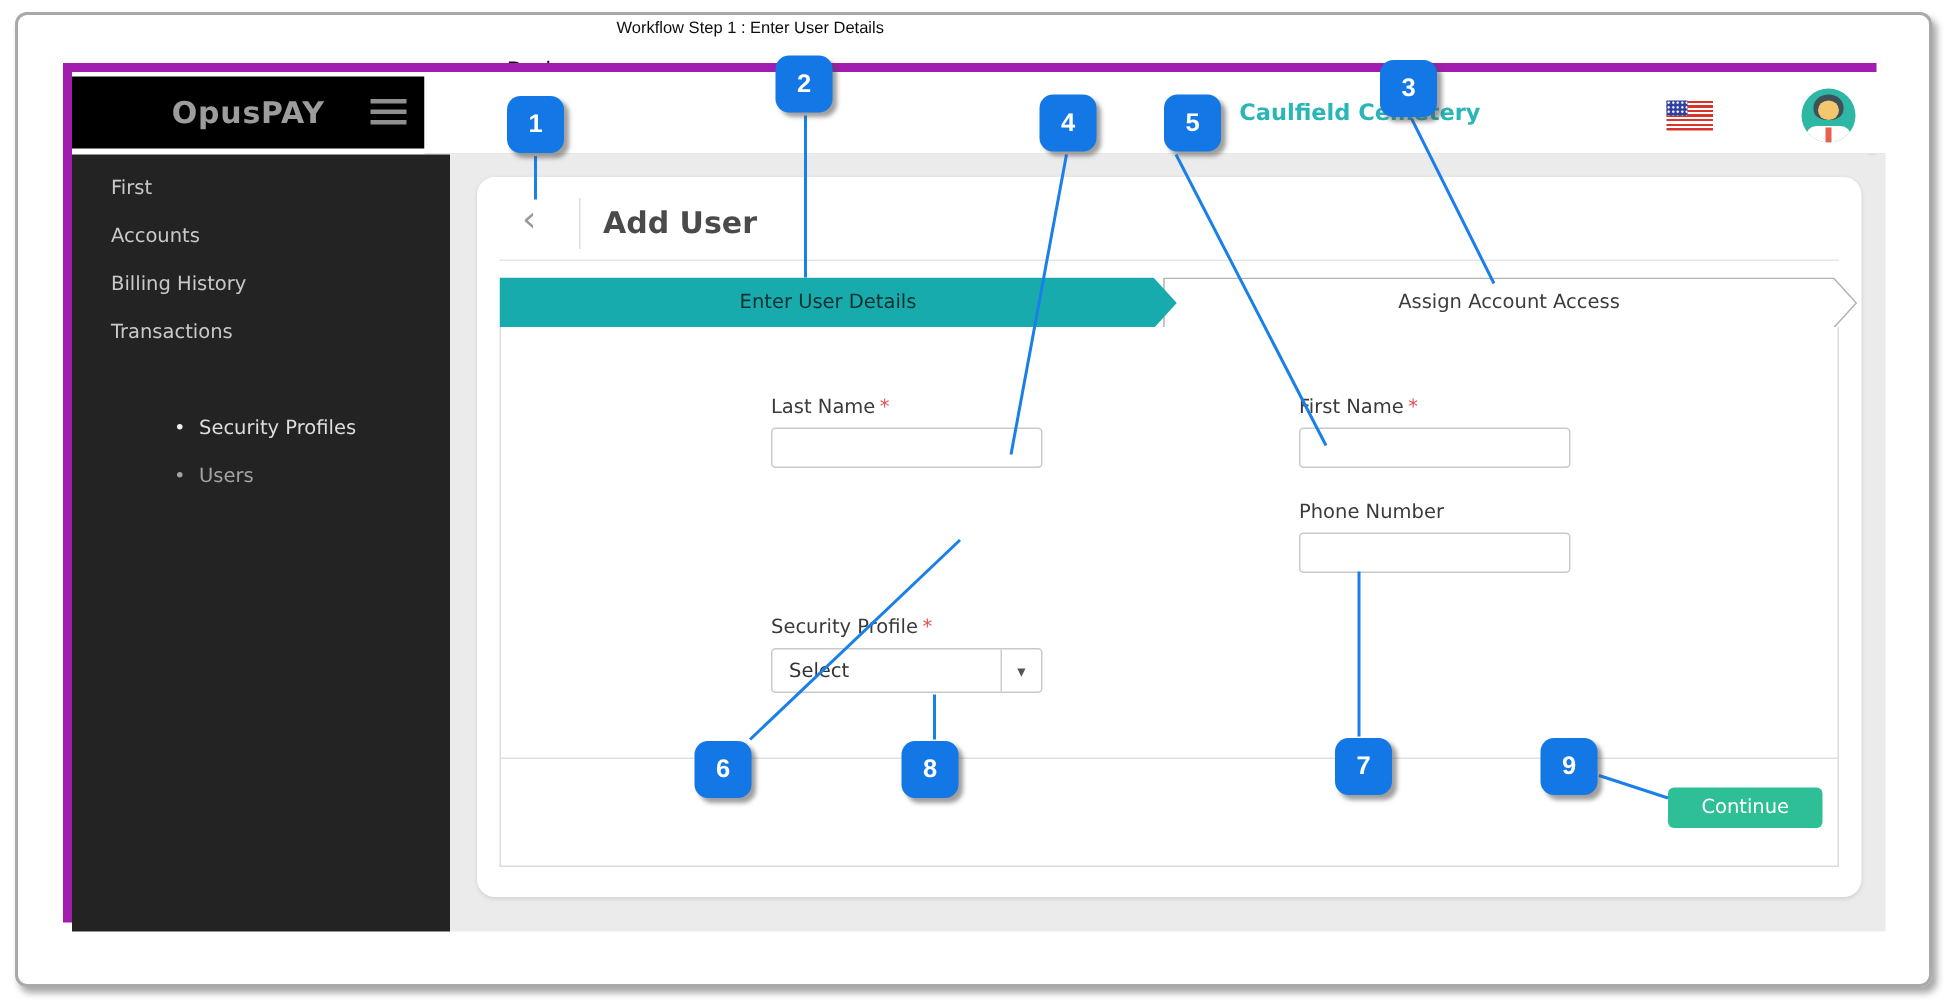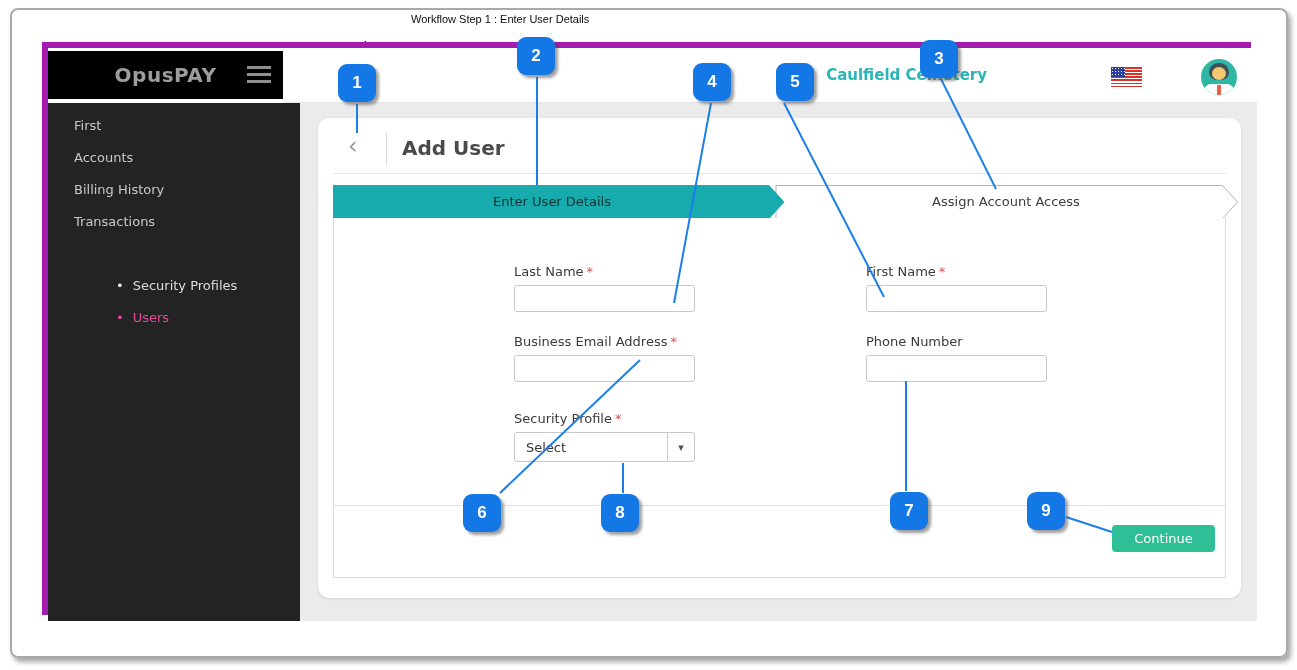--- a/index.html
+++ b/index.html
@@ -44,21 +44,21 @@
   .av-face { position:absolute; top:8px; left:11px; width:14px; height:13px; background:#f2c76e; border-radius:50%; }
   .av-shirt { position:absolute; bottom:-3px; left:3px; width:30px; height:14px; background:#fff; border-radius:7px 7px 0 0; }
   .av-tie { position:absolute; bottom:0; left:16px; width:4px; height:10px; background:#e8604c; }
 
   .sidebar { position:absolute; left:0; top:55px; width:252px; height:518px; background:#232323; }
   .nav-item { position:absolute; left:26px; height:22px; line-height:22px; font-size:13px; color:#c9c9c9; cursor:pointer; white-space:nowrap; }
   .nav-item.active { color:#2cc5c6; }
   .nav-chev { position:absolute; left:196px; top:0; color:#cfcfcf; display:inline-block; transform:rotate(90deg); font-size:14px; }
   .sub-item { position:absolute; left:56px; height:22px; line-height:22px; font-size:13px; color:#dedede; cursor:pointer; white-space:nowrap;margin-left:12px; }
   .sub-item .blt { margin-right:9px; font-size:13px; color:#f0f0f0; }
-  .sub-item.active, .sub-item.active .blt { color:#ec4899; }
+  .sub-item.active, .sub-item.active .blt { color:#a3a3a3; }
 
   .content { position:absolute; left:252px; top:55px; width:957px; height:518px; background:#ebebeb; }
   .panel { position:absolute; left:270px; top:70px; width:923px; height:480px; background:#fff;
            border-radius:12px; box-shadow:0 1px 3px rgba(0,0,0,.10); }
 
   .back-chev { position:absolute; left:30px; top:16px; font-size:24px; color:#9a9a9a; cursor:pointer; line-height:24px; }
   .title-div { position:absolute; left:68px; top:14px; width:1px; height:34px; background:#dcdcdc; }
   .page-title { position:absolute; left:84px; top:18px; font-size:20px; font-weight:600; color:#4a4a4a; }
   .head-rule { position:absolute; left:15px; top:55px; width:893px; height:1px; background:#e5e5e5; }
 
@@ -153,24 +153,20 @@
         <div class="fgroup" style="left:180px; top:46px;">
           <div class="flabel"><span>Last Name</span><span class="req">*</span></div>
           <input class="tinput" type="text" value="" style="">
         </div>
 
         <div class="fgroup" style="left:532px; top:46px;">
           <div class="flabel"><span>First Name</span><span class="req">*</span></div>
           <input class="tinput" type="text" value="" style="">
         </div>
 
-        <div class="fgroup" style="left:180px; top:116px;">
-          <div class="flabel"><span>Business Email Address</span><span class="req">*</span></div>
-          <input class="tinput" type="text" value="" style="">
-        </div>
 
         <div class="fgroup" style="left:532px; top:116px;">
           <div class="flabel"><span>Phone Number</span></div>
           <input class="tinput" type="text" value="" style="">
         </div>
 
         <div class="fgroup" style="left:180px; top:193px;">
           <div class="flabel"><span>Security Profile</span><span class="req">*</span></div>
           <div class="selectbox">
             <span class="sel-val">Select</span>

